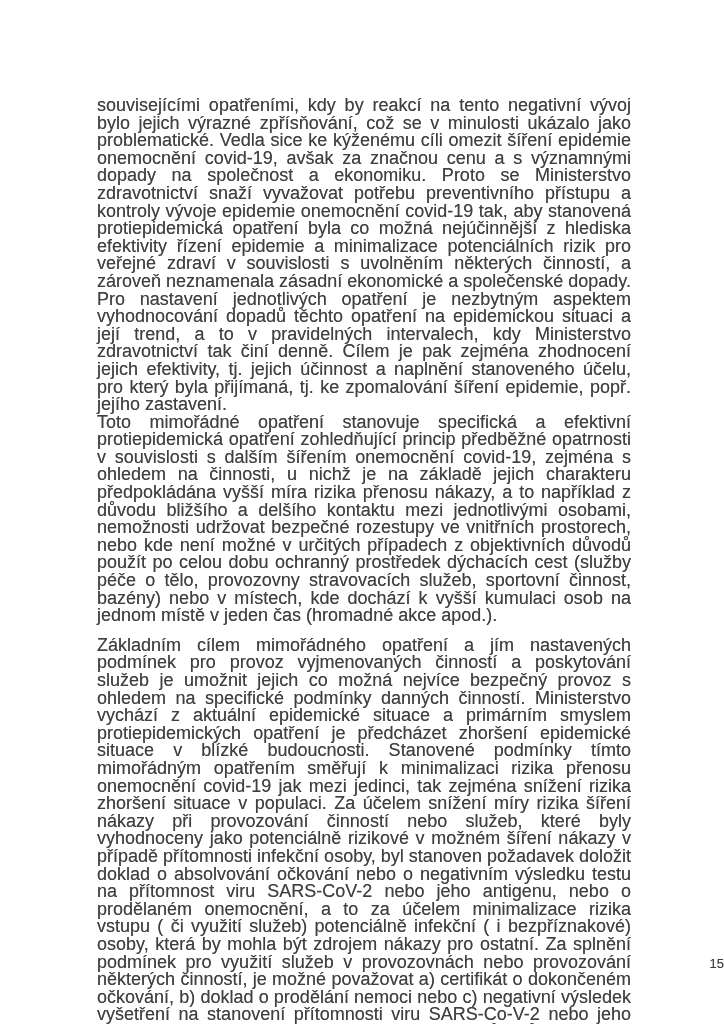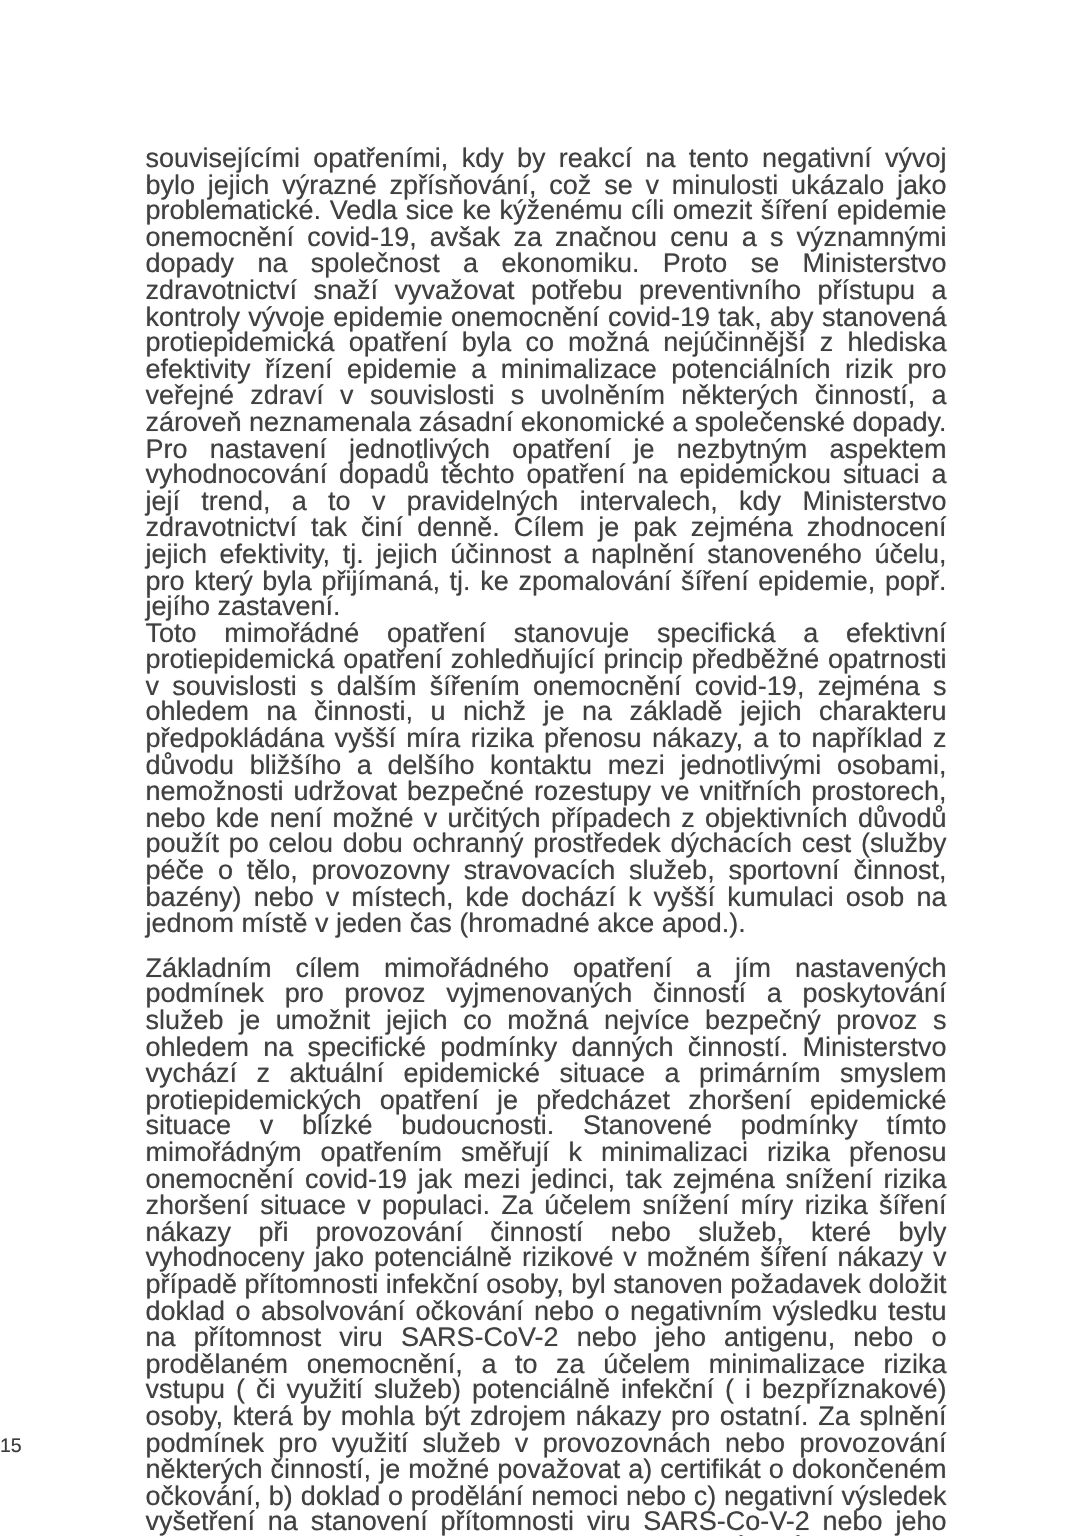--- a/index.html
+++ b/index.html
@@ -29,21 +29,21 @@
     margin: 0;
   }
   .text-block p.spaced {
     margin-top: 12px;
   }
   .footer {
     position: absolute;
     left: 0;
     top: 956px;
     width: 100%;
-    text-align: left;
+    text-align: right;
     color: #3d3d3d;
     font-size: 13px;
     text-shadow: 0 0 0.4px rgba(40,40,40,0.5);
   }
 </style>
 </head>
 <body>
 
 <div class="page">
   <div class="text-block">

